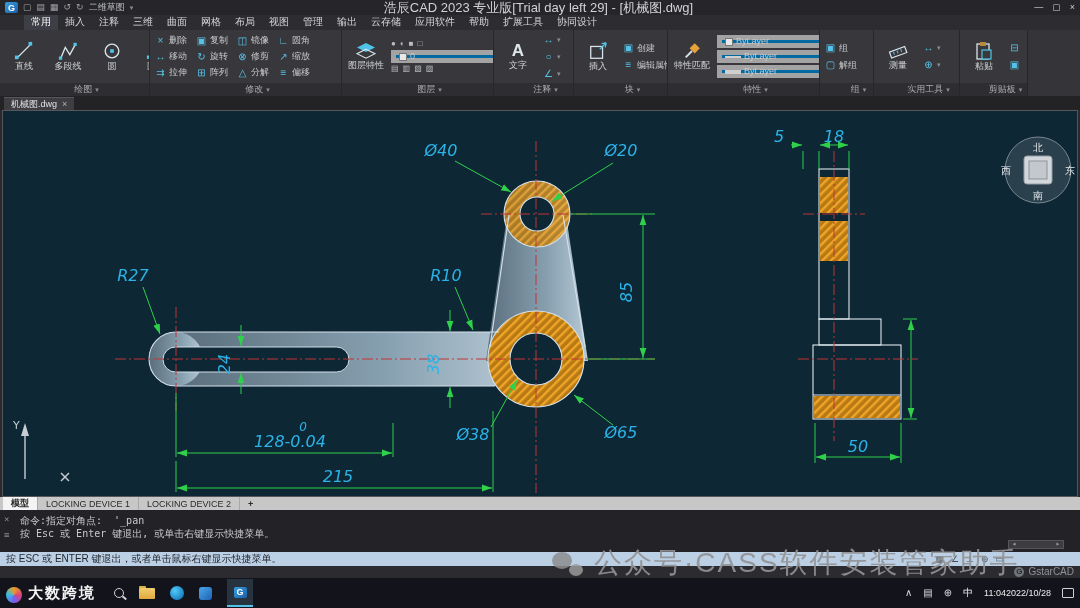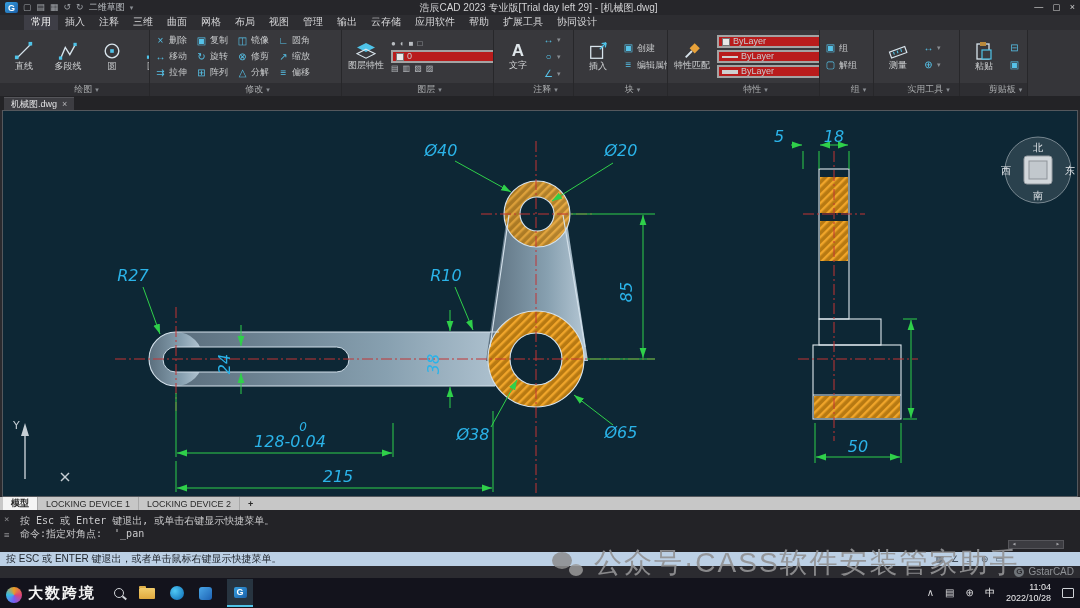--- a/index.html
+++ b/index.html
@@ -5,21 +5,21 @@
 *{margin:0;padding:0;box-sizing:border-box;}
 body{font-family:"Liberation Sans",sans-serif;background:#000;}
 .root{position:relative;width:1080px;height:608px;overflow:hidden;background:#2a2a2e;}
 
 
 .titlebar{position:absolute;top:0;left:0;right:0;height:15px;background:#26262a;display:flex;align-items:center;padding:0 5px;gap:5px;}
 .logo{width:13px;height:11px;background:linear-gradient(135deg,#37a0e0,#1b5fa8);color:#fff;font-size:9px;font-weight:bold;display:flex;align-items:center;justify-content:center;border-radius:2px;flex:0 0 auto;}
 .qi{font-size:9px;color:#9fa3a8;line-height:1;}
 .workspace{font-size:9px;color:#b8bcc0;display:flex;align-items:center;gap:5px;}
 .car{font-size:7px;color:#8a8e93;}
-.title-text{position:absolute;left:0;right:3px;text-align:center;font-size:10px;color:#d2d2d4;pointer-events:none;}
+.title-text{position:absolute;left:0;right:3px;text-align:center;font-size:13px;color:#d2d2d4;pointer-events:none;}
 .winbtns{margin-left:auto;display:flex;gap:9px;z-index:2;}
 .winbtn{font-size:9px;color:#cfcfcf;line-height:1;}
 
 
 .menubar{position:absolute;top:15px;left:0;right:0;height:15px;background:#2d2d31;display:flex;padding-left:24px;}
 .menu-item{font-size:10px;color:#d6d6d8;padding:1px 7px;line-height:12px;}
 .menu-item.active{background:#3e3e46;color:#fff;}
 
 
 .ribbon{position:absolute;top:30px;left:0;right:0;height:66px;background:#353539;display:flex;}
@@ -29,21 +29,21 @@
 .bigtool{width:38px;display:flex;flex-direction:column;align-items:center;justify-content:center;gap:1px;flex:0 0 auto;}
 .bigtool .lbl{font-size:9px;color:#cfd1d3;white-space:nowrap;line-height:1.1;}
 .bigtool .lbl2{font-size:9px;color:#cfd1d3;text-align:center;line-height:1.1;width:38px;}
 .bigA{font-size:17px;font-weight:bold;color:#dfe6ea;line-height:18px;}
 .smtool{display:flex;align-items:center;gap:3px;height:15px;}
 .smtool .ic{color:#56c2e8;font-size:10px;width:11px;text-align:center;line-height:1;}
 .smtool .lbl{font-size:9px;color:#c6c8ca;white-space:nowrap;}
 .modgrid{display:grid;grid-template-columns:repeat(4,auto);column-gap:9px;row-gap:1px;}
 .vcol{display:flex;flex-direction:column;justify-content:center;gap:2px;}
 .lrow{display:flex;gap:4px;font-size:8px;color:#b9bdc1;line-height:1;}
-.dd{display:flex;align-items:center;background:#b91c1c;border:2px solid #a3a3a3;height:13px;padding:0 3px;gap:3px;width:118px;}
+.dd{display:flex;align-items:center;background:#0369a1;border:5px solid #a3a3a3;height:13px;padding:0 3px;gap:3px;width:118px;}
 .dd .chipsq{width:8px;height:8px;background:#e8e8e8;border:1px solid #777;flex:0 0 auto;}
 .dd .chipln{width:16px;height:2px;background:#cfcfcf;flex:0 0 auto;}
 .dd .chiplw{width:16px;height:4px;background:#cfcfcf;flex:0 0 auto;}
 .dd .txt{font-size:9px;color:#c9cbce;flex:1;line-height:1;}
 
 
 .doctabs{position:absolute;top:96px;left:0;right:0;height:14px;background:#232326;display:flex;align-items:flex-end;padding-left:4px;}
 .doctab{height:13px;background:#3d3d42;color:#e2e2e4;font-size:9px;display:flex;align-items:center;gap:5px;padding:0 7px;border-top:1px solid #55555a;}
 .tab-close{color:#b5b5b8;font-size:9px;}
 
@@ -79,21 +79,21 @@
 .tb-icons{display:flex;align-items:center;gap:15px;margin-left:18px;}
 .t-search{width:10px;height:10px;border:1.6px solid #cfd2d6;border-radius:50%;position:relative;}
 .t-search::after{content:"";position:absolute;width:5px;height:1.6px;background:#cfd2d6;right:-4px;bottom:-2px;transform:rotate(40deg);}
 .t-folder{width:16px;height:11px;background:linear-gradient(#f2cd6c,#e0a93e);border-radius:1px;position:relative;}
 .t-folder::before{content:"";position:absolute;top:-2px;left:0;width:7px;height:2px;background:#e0b049;border-radius:1px 1px 0 0;}
 .t-edge{width:14px;height:14px;border-radius:50%;background:radial-gradient(circle at 35% 35%,#4fc9f5,#0b67b2);}
 .t-app{width:13px;height:13px;border-radius:3px;background:linear-gradient(135deg,#4aa7e8,#1d62b4);}
 .t-cad{width:26px;height:28px;display:flex;align-items:center;justify-content:center;background:#273440;border-bottom:2px solid #4fc3e8;}
 .tb-right{margin-left:auto;display:flex;align-items:center;gap:11px;color:#d8d8da;font-size:10px;line-height:1;}
 .ime{font-size:10px;color:#eee;}
-.clock{display:flex;flex-direction:column;align-items:flex-end;line-height:1.2;font-size:9px;color:#ececee;}
+.clock{display:flex;flex-direction:row;align-items:flex-end;line-height:1.2;font-size:9px;color:#ececee;}
 .notif{width:12px;height:10px;border:1px solid #cfd2d6;border-radius:1px;}
 
 
 .wm-center{position:absolute;top:544px;left:552px;display:flex;align-items:center;gap:10px;z-index:40;pointer-events:none;}
 .wc{position:relative;width:32px;height:26px;opacity:.85;}
 .wc::before{content:"";position:absolute;left:0;top:2px;width:20px;height:17px;background:#8d8d8d;border-radius:50%;}
 .wc::after{content:"";position:absolute;right:1px;bottom:0;width:14px;height:12px;background:#9a9a9a;border-radius:50%;}
 .wm-text{font-size:28px;color:rgba(145,145,148,.92);letter-spacing:2px;white-space:nowrap;text-align:right;}
 </style>
 </head>
@@ -590,22 +590,22 @@
     <span class="ltab">LOCKING DEVICE 1</span>
     <span class="ltab">LOCKING DEVICE 2</span>
     <span class="ltab add">+</span>
   </div>
 
   <div class="cmd">
     <div class="cmd-gutter">
       <span>×</span>
       <span>≡</span>
     </div>
+    <div class="cmd-line">命令:指定对角点:  '_pan</div>
     <div class="cmd-line">按 Esc 或 Enter 键退出, 或单击右键显示快捷菜单。</div>
-    <div class="cmd-line">命令:指定对角点:  '_pan</div>
     <div class="cmd-scroll">
       <span>◂</span>
       <span>▸</span>
     </div>
   </div>
 
   <div class="hintbar">
     <span>按 ESC 或 ENTER 键退出，或者单击鼠标右键显示快捷菜单。</span>
     <span class="hint-icons">
       <span>▦</span>

